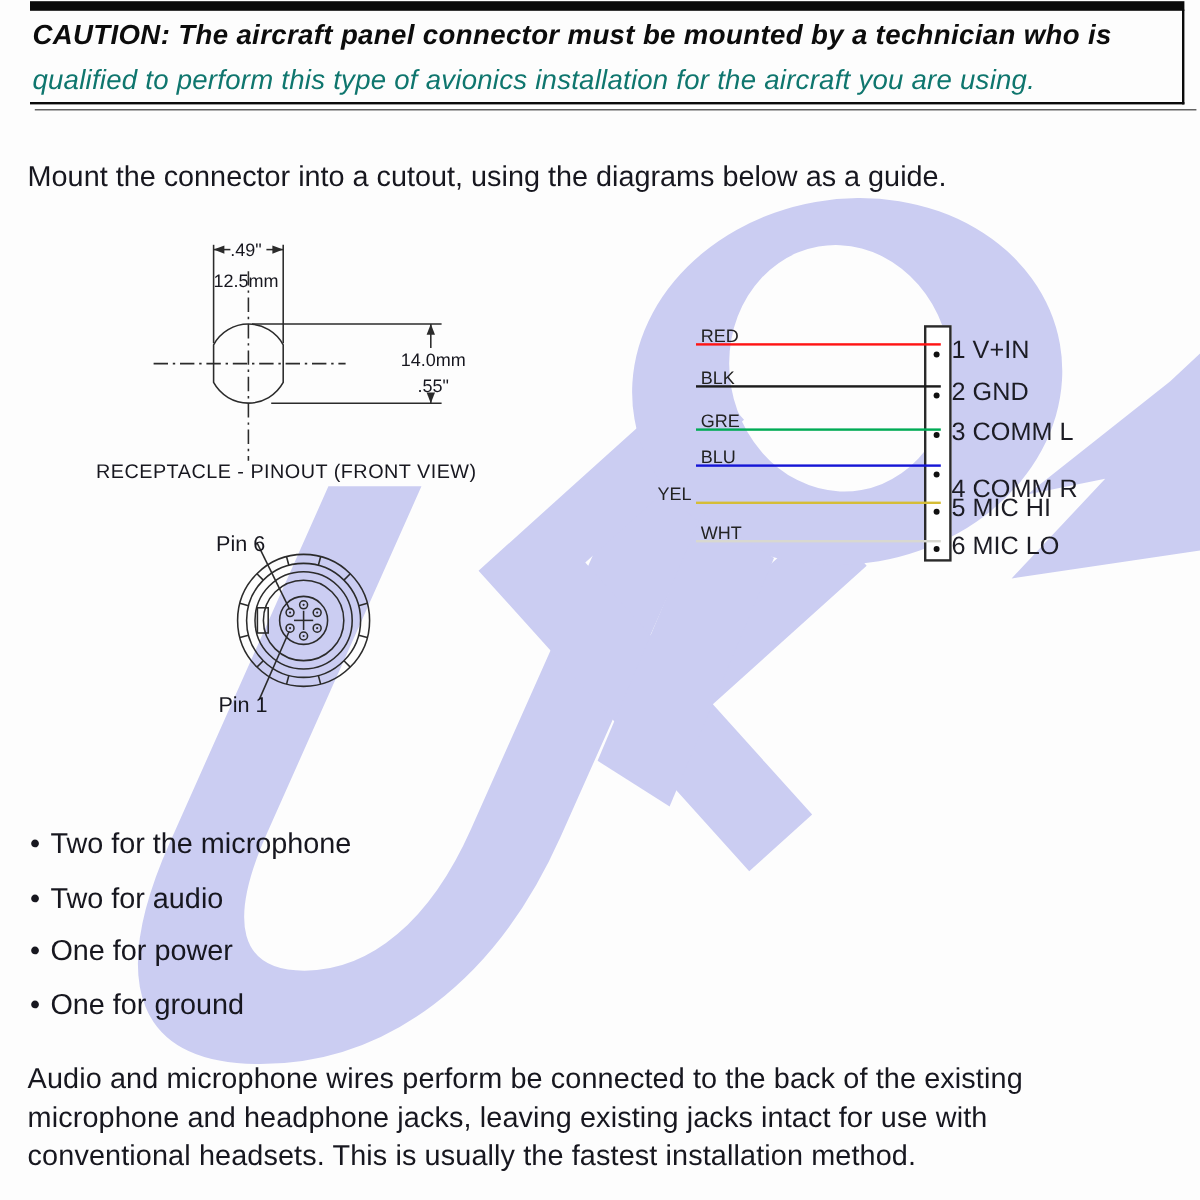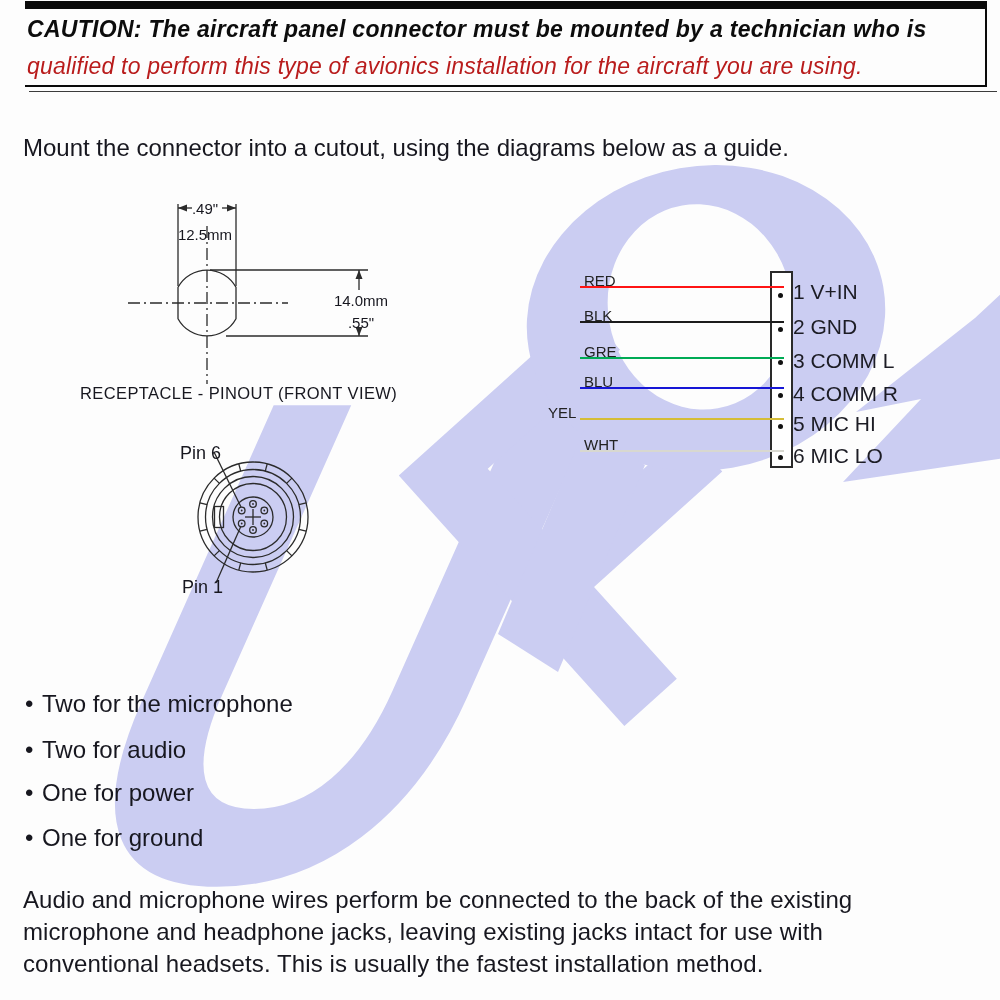--- a/index.html
+++ b/index.html
@@ -3,21 +3,21 @@
 <meta charset="utf-8">
 <style>
   html,body{margin:0;padding:0;background:#fff;}
   #page{position:relative;width:1000px;height:1000px;background:#fdfdfd;overflow:hidden;
         font-family:"Liberation Sans","DejaVu Sans",sans-serif;color:#17171f;}
   .abs{position:absolute;}
   svg.layer{position:absolute;left:0;top:0;width:1000px;height:1000px;}
   
   .caution-bar{left:25px;top:1px;width:962px;height:8px;background:#0a0a0a;}
   .caution-l1{left:27px;top:16px;font-size:23px;font-weight:bold;font-style:italic;letter-spacing:.3px;color:#0c0c0c;white-space:nowrap;}
-  .caution-l2{left:27px;top:53px;font-size:23px;font-style:italic;letter-spacing:.2px;color:#b91c1c;white-space:nowrap;}
+  .caution-l2{left:27px;top:53px;font-size:23px;font-style:italic;letter-spacing:.2px;color:#0f766e;white-space:nowrap;}
   .caution-right{left:985px;top:8px;width:2px;height:79px;background:#0a0a0a;}
   .caution-bottom{left:25px;top:85px;width:962px;height:2px;background:#0a0a0a;}
   .caution-shadow{left:29px;top:91px;width:968px;height:1px;background:#3c3c3c;}
   
   .intro{left:23px;top:134px;font-size:24px;white-space:nowrap;}
   .recep-title{left:80px;top:384px;font-size:16.5px;letter-spacing:.4px;white-space:nowrap;}
   .dim-label{font-size:15px;text-align:center;width:70px;white-space:nowrap;}
   .pin-callout{font-size:18px;white-space:nowrap;}
   .connect-heading{left:22px;top:637px;font-size:24px;white-space:nowrap;}
   .bullet-row{left:25px;font-size:24px;white-space:nowrap;}
@@ -154,21 +154,21 @@
   <div class="abs pin-dot" style="top:292.5px;"></div>
   <div class="abs pin-dot" style="top:327px;"></div>
   <div class="abs pin-dot" style="top:360px;"></div>
   <div class="abs pin-dot" style="top:392.5px;"></div>
   <div class="abs pin-dot" style="top:423.5px;"></div>
   <div class="abs pin-dot" style="top:455px;"></div>
 
   <div class="abs pin-text" style="top:280px;">1 V+IN</div>
   <div class="abs pin-text" style="top:315px;">2 GND</div>
   <div class="abs pin-text" style="top:349px;">3 COMM L</div>
-  <div class="abs pin-text" style="top:382px;">4 COMM R</div>
+  <div class="abs pin-text" style="top:396px;">4 COMM R</div>
   <div class="abs pin-text" style="top:412px;">5 MIC HI</div>
   <div class="abs pin-text" style="top:444px;">6 MIC LO</div>
 
 
   <div class="abs bullet-row" style="top:690px;">
     <span class="dot">•</span><span>Two for the microphone</span>
   </div>
   <div class="abs bullet-row" style="top:736px;">
     <span class="dot">•</span><span>Two for audio</span>
   </div>

